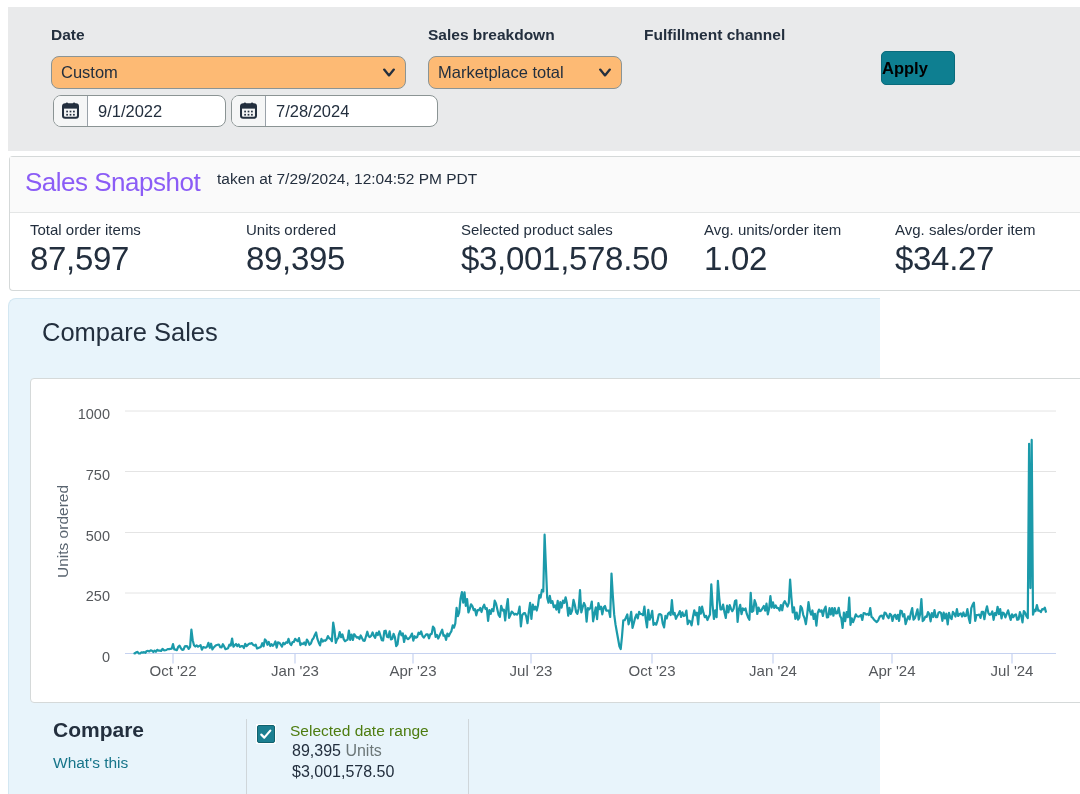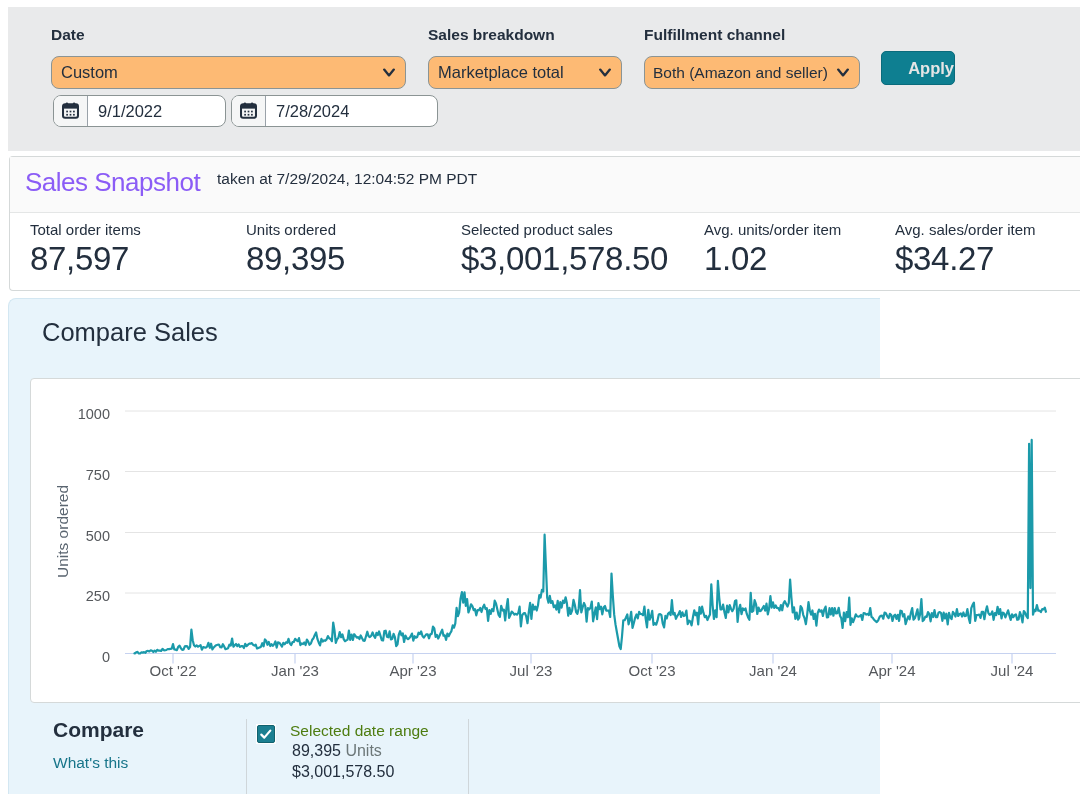--- a/index.html
+++ b/index.html
@@ -10,21 +10,21 @@
   .flabel { position:absolute; top:19px; font-size:15.5px; font-weight:bold; color:#232f3e; }
   .sel { position:absolute; top:49px; height:33px; background:#fdba74; border:1px solid #8b9494;
     border-radius:8px; font-size:16.5px; color:#232f3e; line-height:31px; padding-left:9px; }
   .chev { position:absolute; top:11px; width:12px; height:9px; }
   .dinput { position:absolute; top:88px; height:32px; background:#fff; border:1px solid #8b9494;
     border-radius:8px; overflow:hidden; }
   .dicon { position:absolute; left:0; top:0; width:34px; height:30px; background:#f5f6f6;
     border-right:1px solid #9aa2a9; }
   .dtext { position:absolute; left:44px; top:0; font-size:16.5px; color:#232f3e; line-height:30px; }
   #applybtn { position:absolute; left:873px; top:44px; width:74px; height:34px; background:#0e7f91;
-    border:1px solid #0a6b7c; border-radius:5px; color:#e5e5e5; font-size:16.5px; font-weight:bold; text-align:right; line-height:32px; }
+    border:1px solid #0a6b7c; border-radius:5px; color:#000000; font-size:16.5px; font-weight:bold; text-align:left; line-height:32px; }
   
   #snapbox { position:absolute; left:9px; top:156px; width:1076px; height:135px;
     background:#fff; border:1px solid #d5d9d9; border-radius:4px 0 0 4px; border-right:none; }
   #snaphead { position:absolute; left:0; top:0; width:100%; height:56px; background:#fafafa;
     border-bottom:1px solid #e4e6e6; }
   #snaptitle { position:absolute; left:15px; top:10px; font-size:26px; letter-spacing:-0.5px; color:#8b5cf6; }
   #snaptime { position:absolute; left:207px; top:13px; font-size:15.5px; color:#242f3e; }
   .statcol { position:absolute; top:64px; }
   .statlbl { font-size:15px; color:#232f3e; line-height:18px; }
   .statnum { font-size:33px; color:#232f3e; line-height:40px; letter-spacing:-0.3px; }
@@ -97,25 +97,20 @@
   </div>
 
   <div class="flabel" style="left:420px;">Sales breakdown</div>
   <div class="sel" style="left:420px; width:194px;">Marketplace total
     <svg class="chev" style="right:10px;" viewBox="0 0 12 9">
         <path d="M1.2 1.6 L6 7.4 L10.8 1.6" fill="none" stroke="#232f3e" stroke-width="2.3" stroke-linecap="round" stroke-linejoin="round"></path>
       </svg>
   </div>
 
   <div class="flabel" style="left:636px;">Fulfillment channel</div>
-  <div class="sel" style="left:636px; width:216px; font-size:15.5px; padding-left:8px;">Both (Amazon and seller)
-    <svg class="chev" style="right:10px;" viewBox="0 0 12 9">
-        <path d="M1.2 1.6 L6 7.4 L10.8 1.6" fill="none" stroke="#232f3e" stroke-width="2.3" stroke-linecap="round" stroke-linejoin="round"></path>
-      </svg>
-  </div>
   <div id="applybtn">Apply</div>
 </div>
 
 <div id="snapbox">
   <div id="snaphead">
     <div id="snaptitle">Sales Snapshot</div>
     <div id="snaptime">taken at 7/29/2024, 12:04:52 PM PDT</div>
   </div>
   <div class="statcol" style="left:20px;">
       <div class="statlbl">Total order items</div>

